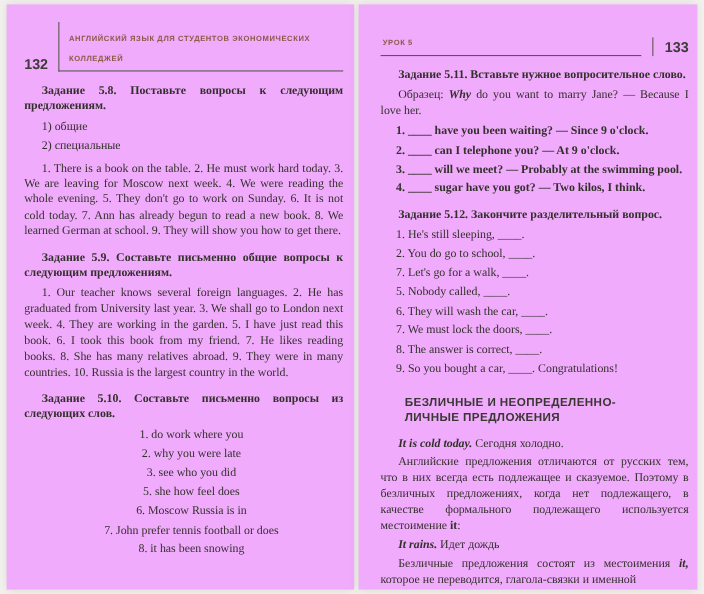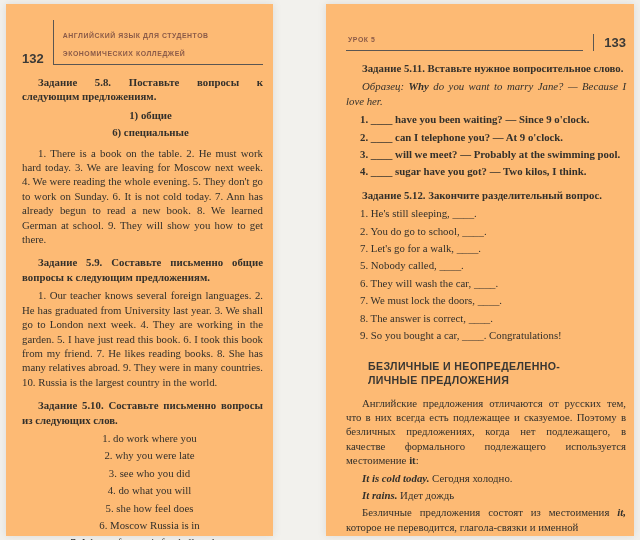--- a/index.html
+++ b/index.html
@@ -1,44 +1,44 @@
 <!DOCTYPE html>
 <html><head>
 <meta charset="utf-8">
 <style>
   html,body { margin:0; padding:0; }
   body { width:640px; height:540px; background:#f2f1ed; position:relative;
          font-family:"Liberation Serif", serif; overflow:hidden; }
   .spread { position:absolute; inset:0; }
-  .page { position:absolute; top:4px; height:532px; background:#fdba74;
+  .page { position:absolute; top:4px; height:532px; background:#f0abfc;
           box-sizing:border-box; box-shadow:0 0 8px rgba(120,115,105,0.18); }
-  .page-left  { left:6px;   width:267px; padding:16px 10px 0 16px; }
+  .page-left  { left:6px;   width:316px; padding:16px 10px 0 16px; }
   .page-right { left:326px; width:308px; padding:24px 8px 0 20px; }
 
   
   .head { display:flex; align-items:flex-end; margin-bottom:10px; }
   .pnum { font:bold 13px/13px "Liberation Sans", sans-serif; color:#3c3a37; }
   .head-rule-l { flex:1; margin-left:9px; border-left:1.5px solid #5a5652;
                  border-bottom:1.5px solid #5a5652; padding:4px 0 4px 9px; }
   .head-rule-r { flex:1; border-bottom:1.5px solid #5a5652; padding:0 0 4px 2px; }
   .pnum-r { border-left:1.5px solid #5a5652; padding:2px 0 2px 10px; margin-left:10px; }
   .rtitle { font:bold 6.9px "Liberation Sans", sans-serif; letter-spacing:0.55px;
             color:#8a5a48; }
 
   
   .blk { font-size:10.8px; line-height:14.4px; color:#33302b;
          text-align:justify; margin:0 0 3px 0; }
   .indent { text-indent:16px; }
   .task-head { font-weight:bold; margin-top:9px; margin-bottom:4px; }
   .opt-list { margin:2px 0 6px 0; }
-  .opt { text-align:center; padding-left:16px;font-weight:bold; }
+  .opt { text-align:left; padding-left:16px; }
   .num-list { margin:2px 0 0 0; }
   .num-item { text-align:center; padding-left:14px; }
   .ex-item { text-align:left; padding-left:14px; }
-  .i  { font-style:italic; }
+  .i  { }
   .bi { font-weight:bold; font-style:italic; }
   .b  { font-weight:bold; }
   .sample { margin-top:4px; }
   .section-head { font:bold 10.6px/14px "Liberation Sans", sans-serif;
                   color:#3a3733; letter-spacing:0.35px;
                   margin:16px 6px 9px 0; padding:0 22px; }
   .gram-ex { text-align:left; padding-left:16px; }
 </style>
 </head>
 <body>
@@ -50,36 +50,35 @@
       <span class="pnum">132</span>
       <div class="head-rule-l">
         <span class="rtitle">АНГЛИЙСКИЙ ЯЗЫК ДЛЯ СТУДЕНТОВ ЭКОНОМИЧЕСКИХ КОЛЛЕДЖЕЙ</span>
       </div>
     </div>
 
     <div class="blk indent task-head"><span>Задание 5.8.</span> <span>Поставьте вопросы к следующим предложениям.</span></div>
 
     <div class="opt-list">
       <div class="blk opt">1) общие</div>
-      <div class="blk opt">6) специальные</div>
+      <div class="blk opt">2) специальные</div>
     </div>
 
     <div class="blk indent">1. There is a book on the table. 2. He must work hard today. 3. We are leaving for Moscow next week. 4. We were reading the whole evening. 5. They don't go to work on Sunday. 6. It is not cold today. 7. Ann has already begun to read a new book. 8. We learned German at school. 9. They will show you how to get there.</div>
 
     <div class="blk indent task-head"><span>Задание 5.9.</span> <span>Составьте письменно общие вопросы к следующим предложениям.</span></div>
 
     <div class="blk indent">1. Our teacher knows several foreign languages. 2. He has graduated from University last year. 3. We shall go to London next week. 4. They are working in the garden. 5. I have just read this book. 6. I took this book from my friend. 7. He likes reading books. 8. She has many relatives abroad. 9. They were in many countries. 10. Russia is the largest country in the world.</div>
 
     <div class="blk indent task-head"><span>Задание 5.10.</span> <span>Составьте письменно вопросы из следующих слов.</span></div>
 
     <div class="num-list">
       <div class="blk num-item">1. do work where you</div>
       <div class="blk num-item">2. why you were late</div>
       <div class="blk num-item">3. see who you did</div>
-      <div class="blk num-item">4. do what you will</div>
       <div class="blk num-item">5. she how feel does</div>
       <div class="blk num-item">6. Moscow Russia is in</div>
       <div class="blk num-item">7. John prefer tennis football or does</div>
       <div class="blk num-item">8. it has been snowing</div>
 
     </div>
   </div>
 
   <div class="page page-right">
     <div class="head">
@@ -108,22 +107,22 @@
       <div class="blk ex-item">7. Let's go for a walk, ____.</div>
       <div class="blk ex-item">5. Nobody called, ____.</div>
       <div class="blk ex-item">6. They will wash the car, ____.</div>
       <div class="blk ex-item">7. We must lock the doors, ____.</div>
       <div class="blk ex-item">8. The answer is correct, ____.</div>
       <div class="blk ex-item">9. So you bought a car, ____. Congratulations!</div>
     </div>
 
     <div class="section-head">БЕЗЛИЧНЫЕ И НЕОПРЕДЕЛЕННО-ЛИЧНЫЕ ПРЕДЛОЖЕНИЯ</div>
 
+    <div class="blk gram-ex"><span class="bi">It is cold today.</span> <span>Сегодня холодно.</span></div>
+
     <div class="blk indent"><span>Английские предложения отличаются от русских тем, что в них всегда есть подлежащее и сказуемое. Поэтому в безличных предложениях, когда нет подлежащего, в качестве формального подлежащего используется местоимение</span> <span class="b">it</span><span>:</span></div>
-
-    <div class="blk gram-ex"><span class="bi">It is cold today.</span> <span>Сегодня холодно.</span></div>
 
     <div class="blk gram-ex"><span class="bi">It rains.</span> <span>Идет дождь</span></div>
 
     <div class="blk indent"><span>Безличные предложения состоят из местоимения</span> <span class="bi">it,</span> <span>которое не переводится, глагола-связки и именной</span></div>
   </div>
 
 </div>
 
 </body></html>

